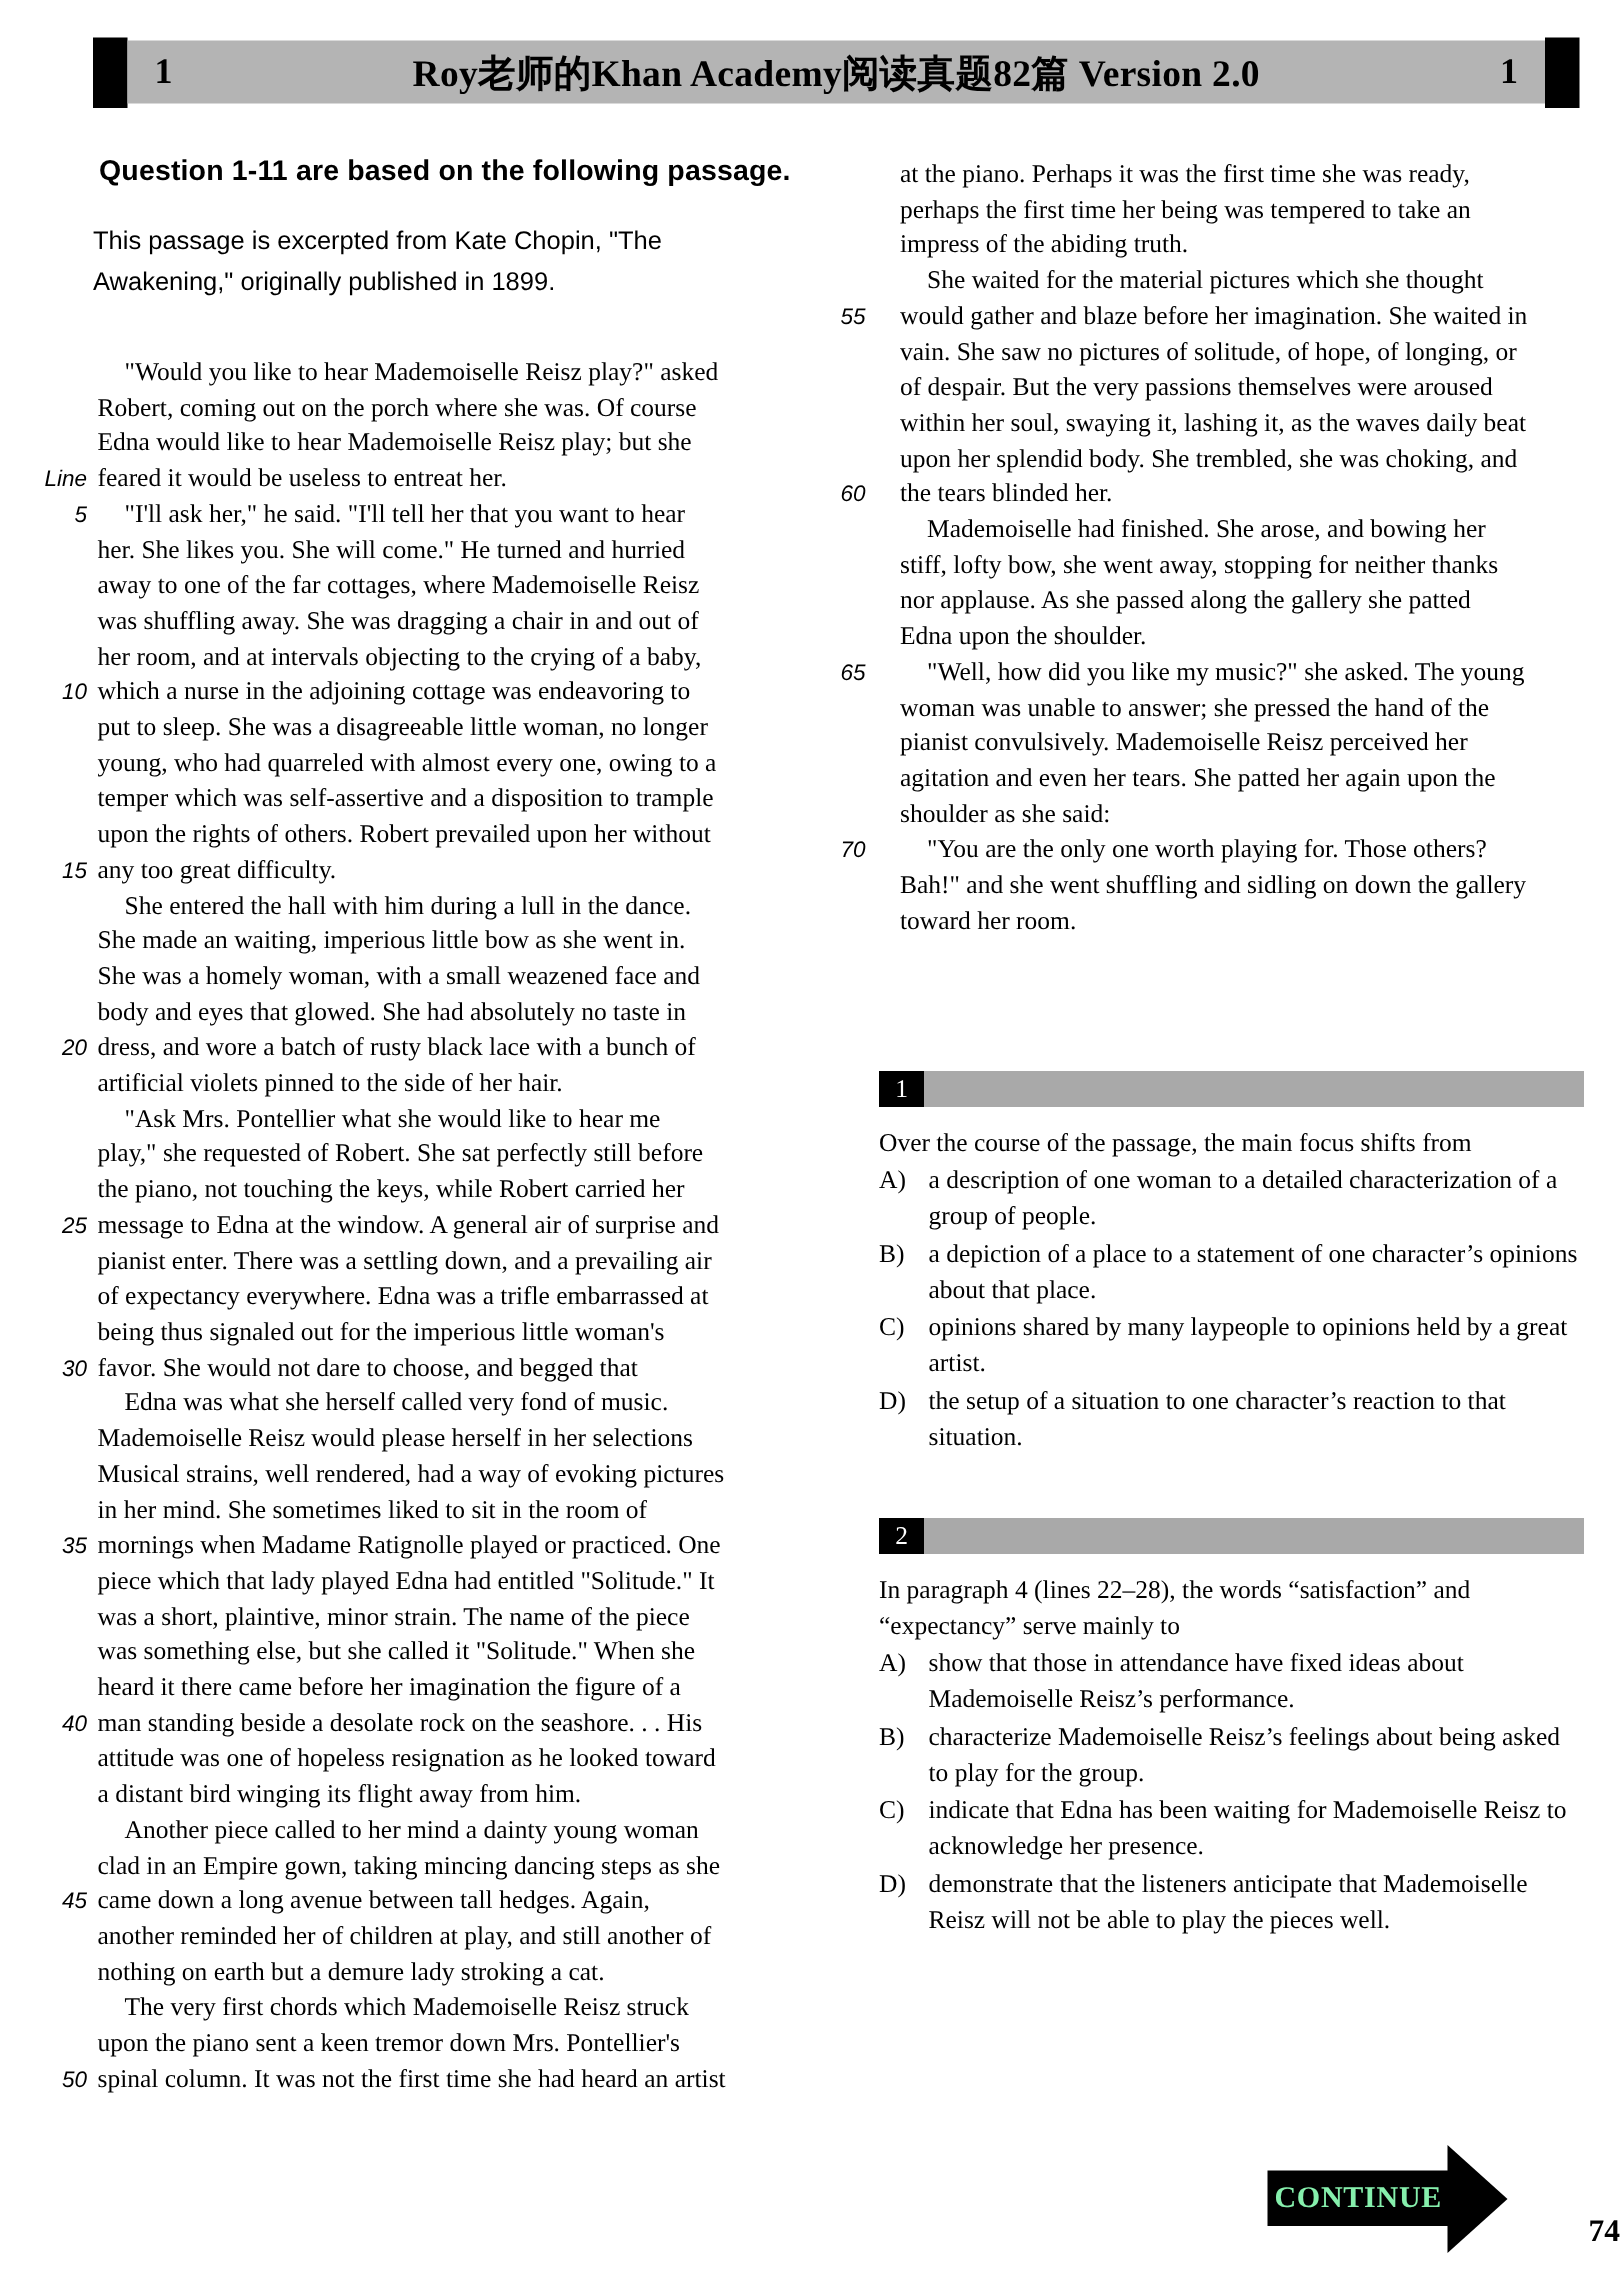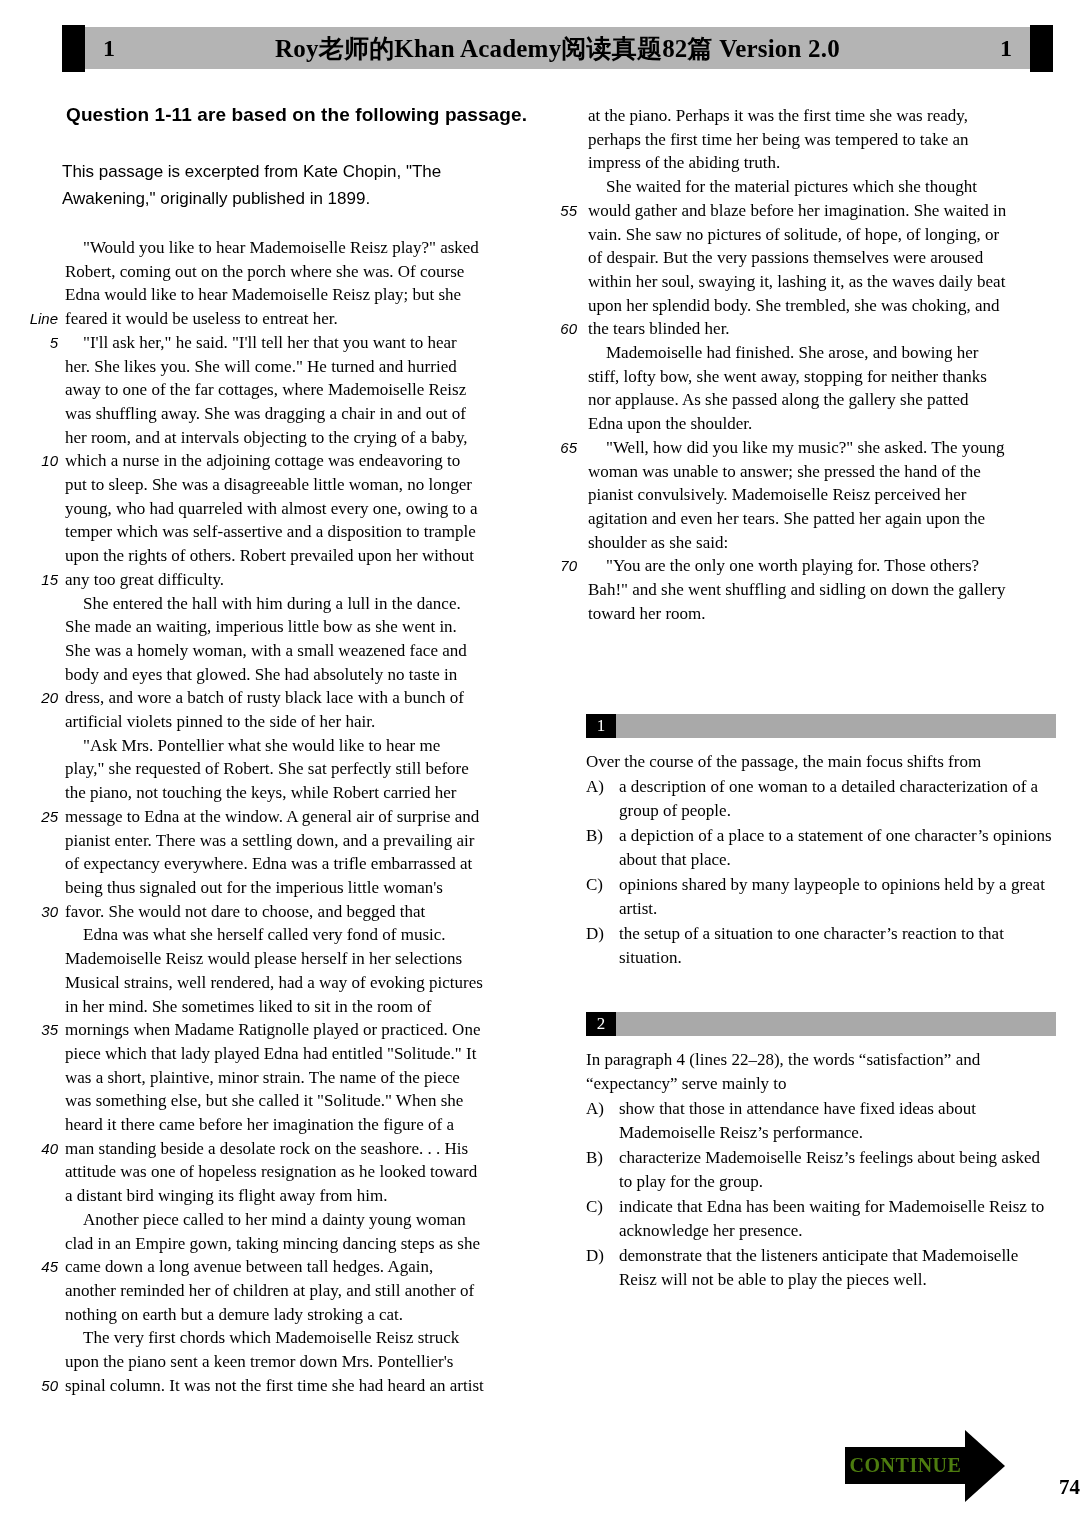--- a/index.html
+++ b/index.html
@@ -11,51 +11,51 @@
   .hblk.left{left:62px;} .hblk.right{left:1030px;}
   .hbar{position:absolute;left:85px;top:27px;width:945px;height:42px;background:#b4b4b4;
         display:flex;align-items:center;}
   .hnum{font:bold 24px "Liberation Serif",serif;padding:0 18px;}
   .htitle{flex:1;text-align:center;font:bold 25px "Liberation Serif",serif;letter-spacing:.2px;}
 
   
   #passage-heading{position:absolute;left:66px;top:104px;width:492px;
         font:bold 19px "Liberation Sans",sans-serif;letter-spacing:.1px;}
   #passage-intro{position:absolute;left:62px;top:147px;width:424px;
-        font:17px "Liberation Sans",sans-serif;line-height:27px;margin-top:11px;}
+        font:17px "Liberation Sans",sans-serif;line-height:27px;}
 
   
   #passage-left{position:absolute;left:28px;top:236px;width:530px;}
   #passage-right{position:absolute;left:551px;top:104px;width:520px;}
   .pline{display:flex;align-items:baseline;line-height:23.7px;}
   .gut{flex:none;width:30px;text-align:right;
        font:italic 15px "Liberation Sans",sans-serif;}
   #passage-right .gut{width:26px;}
   .ptext{margin-left:7px;font-family:"Liberation Serif",serif;font-size:17px;white-space:pre;}
-  #passage-right .ptext{margin-left:11px;}
+  #passage-right .ptext{margin-left:23px;}
   .ind{padding-left:18px;}
 
   
   #questions{position:absolute;left:586px;top:714px;width:470px;}
   .qblock + .qblock{margin-top:41px;}
   .qbadge{display:flex;height:24px;margin-bottom:5px;}
   .qnum{flex:none;width:30px;background:#000;color:#fff;text-align:center;
         font:17px "Liberation Serif",serif;line-height:24px;}
   .qbar{flex:1;background:#a9a9a9;}
   .qstem{font:17px "Liberation Serif",serif;line-height:24.5px;margin-top:12px;}
   .choice{display:flex;align-items:baseline;font:17px "Liberation Serif",serif;line-height:24.5px;}
   .clabel{flex:none;width:33px;}
   .ctext{flex:1;}
 
   
   #page-number{position:absolute;left:0;right:0;top:1475px;text-align:right;
         font:bold 21px "Liberation Serif",serif;}
   #continue-btn{position:absolute;left:845px;top:1447px;width:121px;height:37px;background:#000;
         display:flex;align-items:center;justify-content:center;cursor:pointer;}
-  .cont-label{color:#4d7c0f;font:bold 20px "Liberation Serif",serif;letter-spacing:.5px;}
+  .cont-label{color:#86efac;font:bold 20px "Liberation Serif",serif;letter-spacing:.5px;}
   .cont-arrow{position:absolute;left:120px;top:50%;transform:translateY(-50%);
         width:0;height:0;border-left:40px solid #000;
         border-top:36px solid transparent;border-bottom:36px solid transparent;}
 </style>
 </head>
 <body>
 
 <div class="page">
 
   <header>

